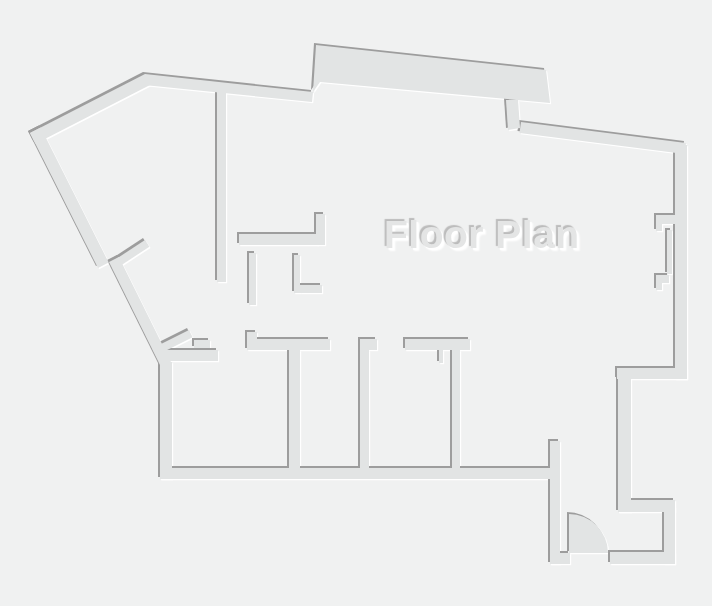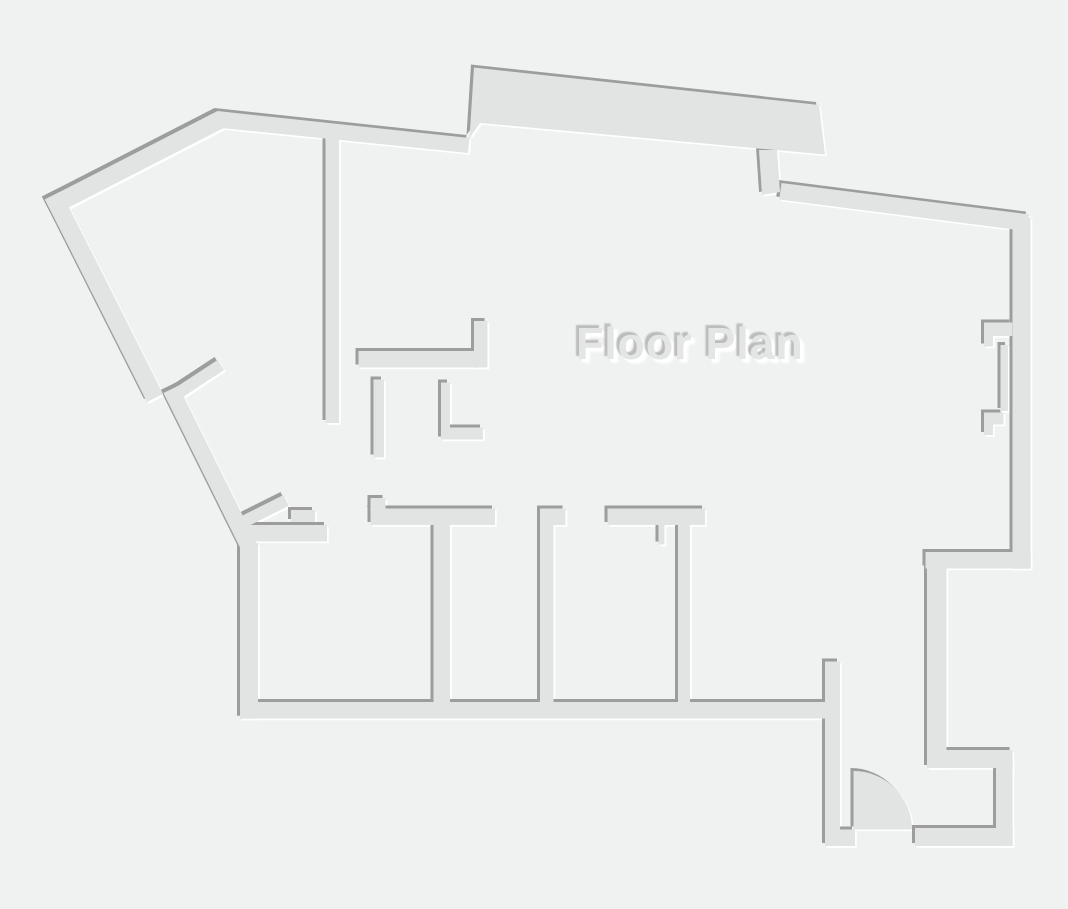--- a/index.html
+++ b/index.html
@@ -16,21 +16,21 @@
   }
   .plan-svg {
     position: absolute;
     left: 0;
     top: 0;
   }
   .plan-title {
     position: absolute;
     left: 384px;
     top: 213px;
-    font-size: 30px;
+    font-size: 39px;
     font-weight: 700;
     letter-spacing: 0.5px;
     color: #e4e5e5;
     text-shadow:
       -2px -2px 1px #bcbcbc,
       2px 2px 1px #ffffff,
       3px 3px 2px #ffffff;
     white-space: nowrap;
     user-select: none;
   }

